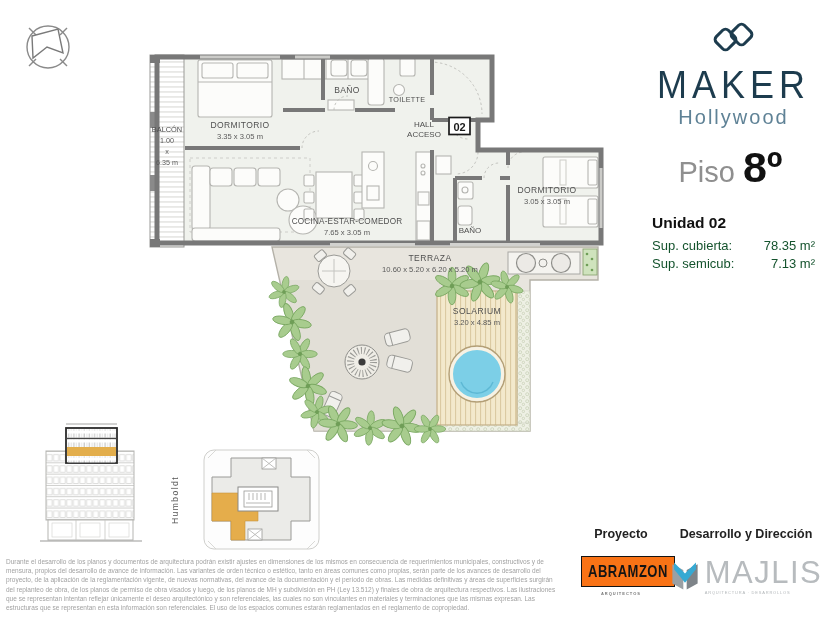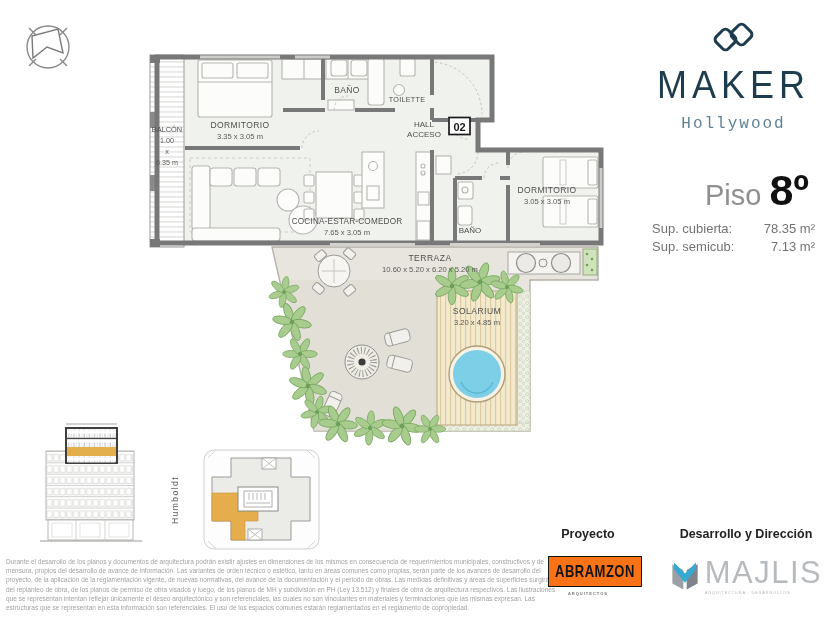--- a/index.html
+++ b/index.html
@@ -5,32 +5,32 @@
   html,body{margin:0;padding:0;background:#ffffff;}
   body{font-family:"Liberation Sans", sans-serif;}
   #page{position:relative;width:840px;height:630px;background:#ffffff;overflow:hidden;}
   #scene{position:absolute;left:0;top:0;width:840px;height:630px;}
   svg text{font-family:"Liberation Sans", sans-serif;}
 
   
   .right-panel{position:absolute;left:652px;top:20px;width:163px;text-align:center;}
   .brand-icon{display:block;margin:0 auto;}
   .wordmark{margin-top:2px;font-size:36px;color:#1d3c4e;font-weight:400;letter-spacing:5px;transform:scaleY(1.08);white-space:nowrap;}
-  .hollywood{margin-top:9px;font-size:16px;color:#5f8296;letter-spacing:2px;font-family:Liberation Mono, monospace;}
-  .piso-row{margin-top:33px;text-align:right;padding-right:6px;white-space:nowrap;}
+  .hollywood{font-size:20px;color:#5f8296;letter-spacing:2px;}
+  .piso-row{margin-top:14px;text-align:center;padding-right:6px;white-space:nowrap;}
   .piso-label{font-size:29px;color:#8f8f8f;vertical-align:baseline;}
   .piso-num{font-size:43px;color:#111;font-weight:800;margin-left:8px;vertical-align:baseline;}
   .unidad{margin-top:22px;text-align:left;font-size:15.5px;font-weight:bold;color:#111;}
   .sup-table{margin-top:5px;}
-  .sup-row{display:flex;justify-content:space-between;font-size:13px;color:#737373;line-height:1.42;}
+  .sup-row{display:flex;justify-content:space-between;font-size:13px;color:#14532d;line-height:1.42;}
   .sup-row.total{font-weight:bold;color:#111;margin-top:2px;}
 
   
   .disclaimer{position:absolute;left:6px;top:557px;width:552px;font-size:6.5px;line-height:9.2px;color:#a2a2a2;text-align:left;}
-  .proyecto{position:absolute;left:548px;top:527px;width:80px;text-align:center;}
+  .proyecto{position:absolute;left:581px;top:527px;width:80px;text-align:center;}
   .firm-label{font-size:12.5px;font-weight:bold;color:#222;}
   .abramzon-box{display:inline-block;margin-top:15px;border:1.6px solid #141414;padding:7px 6px;background:#f97316;}
   .abramzon-text{font-size:13px;font-weight:bold;color:#141414;letter-spacing:.5px;transform:scaleY(1.25);white-space:nowrap;}
   .abramzon-sub{margin-top:4px;font-size:4px;letter-spacing:1px;color:#777;font-weight:bold;}
   .desarrollo{position:absolute;left:666px;top:527px;width:160px;text-align:center;}
   .majlis-row{margin-top:16px;display:flex;align-items:center;justify-content:center;gap:5px;}
   .majlis-text{font-size:31px;color:#b7bbbe;letter-spacing:1.5px;line-height:1;}
   .majlis-tagline{font-size:4px;letter-spacing:.8px;color:#b3b7ba;margin-top:2px;}
   .majlis-textcol{text-align:left;}
 </style>
@@ -360,20 +360,21 @@
       <rect x="27" y="6" width="17" height="17" rx="4" transform="rotate(45 35.5 14.5)"></rect>
     </g>
   </svg>
   <div class="wordmark">MAKER</div>
   <div class="hollywood">Hollywood</div>
 
   <div class="piso-row">
     <span class="piso-label">Piso</span><span class="piso-num">8º</span>
   </div>
 
+  <div class="unidad">Unidad 02</div>
   <div class="sup-table">
     <div class="sup-row">
       <span>Sup. cubierta:</span>
       <span>78.35 m²</span>
     </div>
     <div class="sup-row">
       <span>Sup. semicub:</span>
       <span>7.13 m²</span>
     </div>
   </div>

